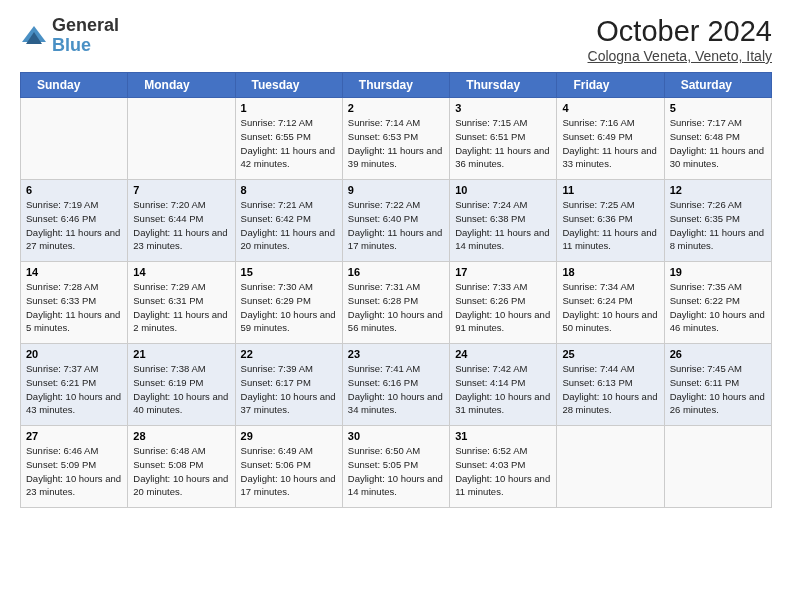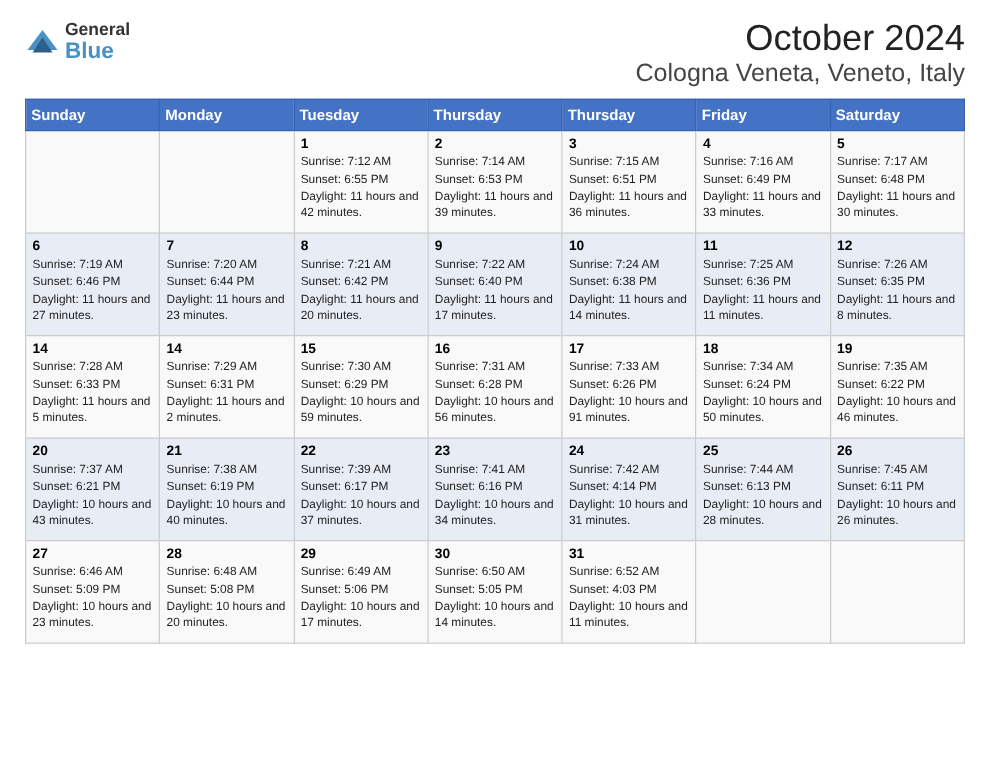--- a/index.html
+++ b/index.html
@@ -24,21 +24,21 @@
       display: flex;
       align-items: center;
       gap: 4px;
     }
     .logo-text {
       display: flex;
       flex-direction: column;
       line-height: 1.1;
     }
     .logo-general {
-      font-size: 14px;
+      font-size: 18px;
       font-weight: bold;
       color: #333;
     }
     .logo-blue {
       font-size: 18px;
       font-weight: bold;
       color: #4a90c4;
     }
     .logo-icon {
       width: 28px;
@@ -47,32 +47,33 @@
     .title-block {
       text-align: right;
     }
     .cal-title {
       font-size: 29px;
       font-weight: normal;
       color: #222;
       line-height: 1.1;
     }
     .cal-subtitle {
-      font-size: 20px;
+      font-size: 14px;
       color: #444;
+      text-decoration: underline;
     }
     table {
       width: 100%;
       border-collapse: collapse;
       font-size: 10.5px;
     }
     thead tr th {
       background-color: #4472c4;
       color: #fff;
-      padding: 5px 4px;
+      padding: 5px 16px;
       text-align: left;
       font-size: 12px;
       font-weight: bold;
       border: 1px solid #3a62b0;
     }
     tbody tr td {
       border: 1px solid #ccc;
       padding: 4px 5px;
       vertical-align: top;
       width: 14.28%;

